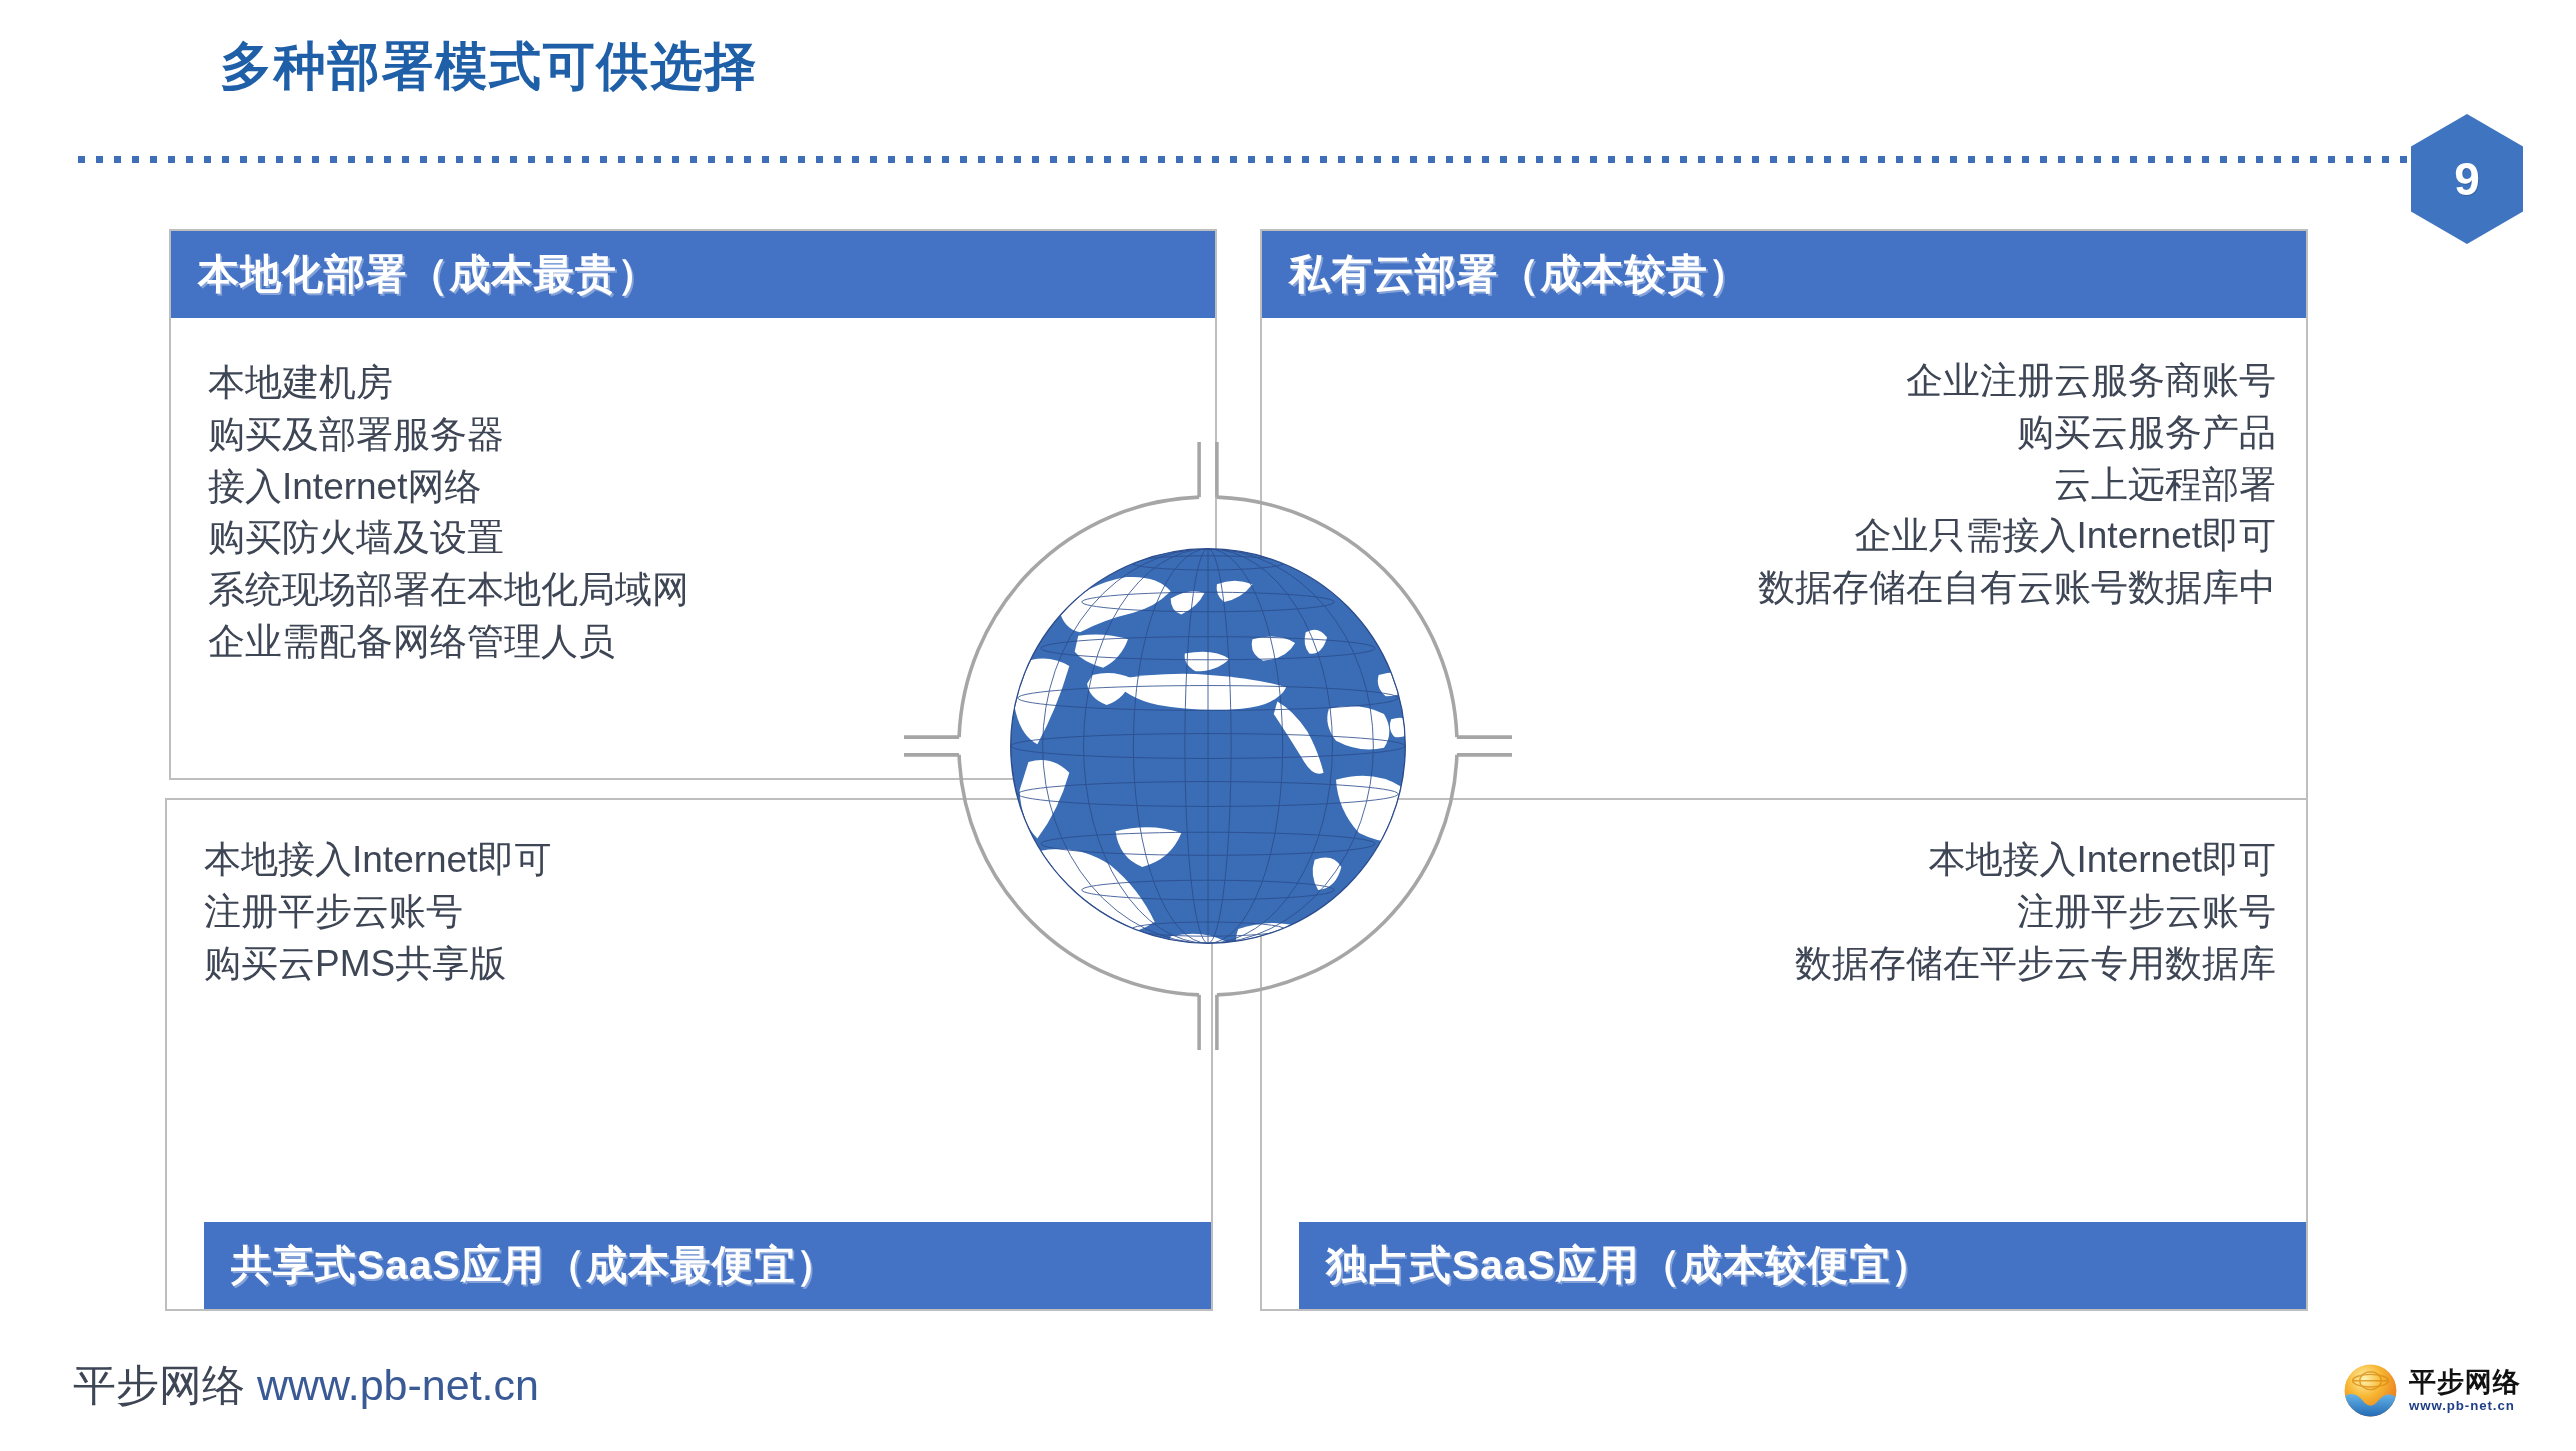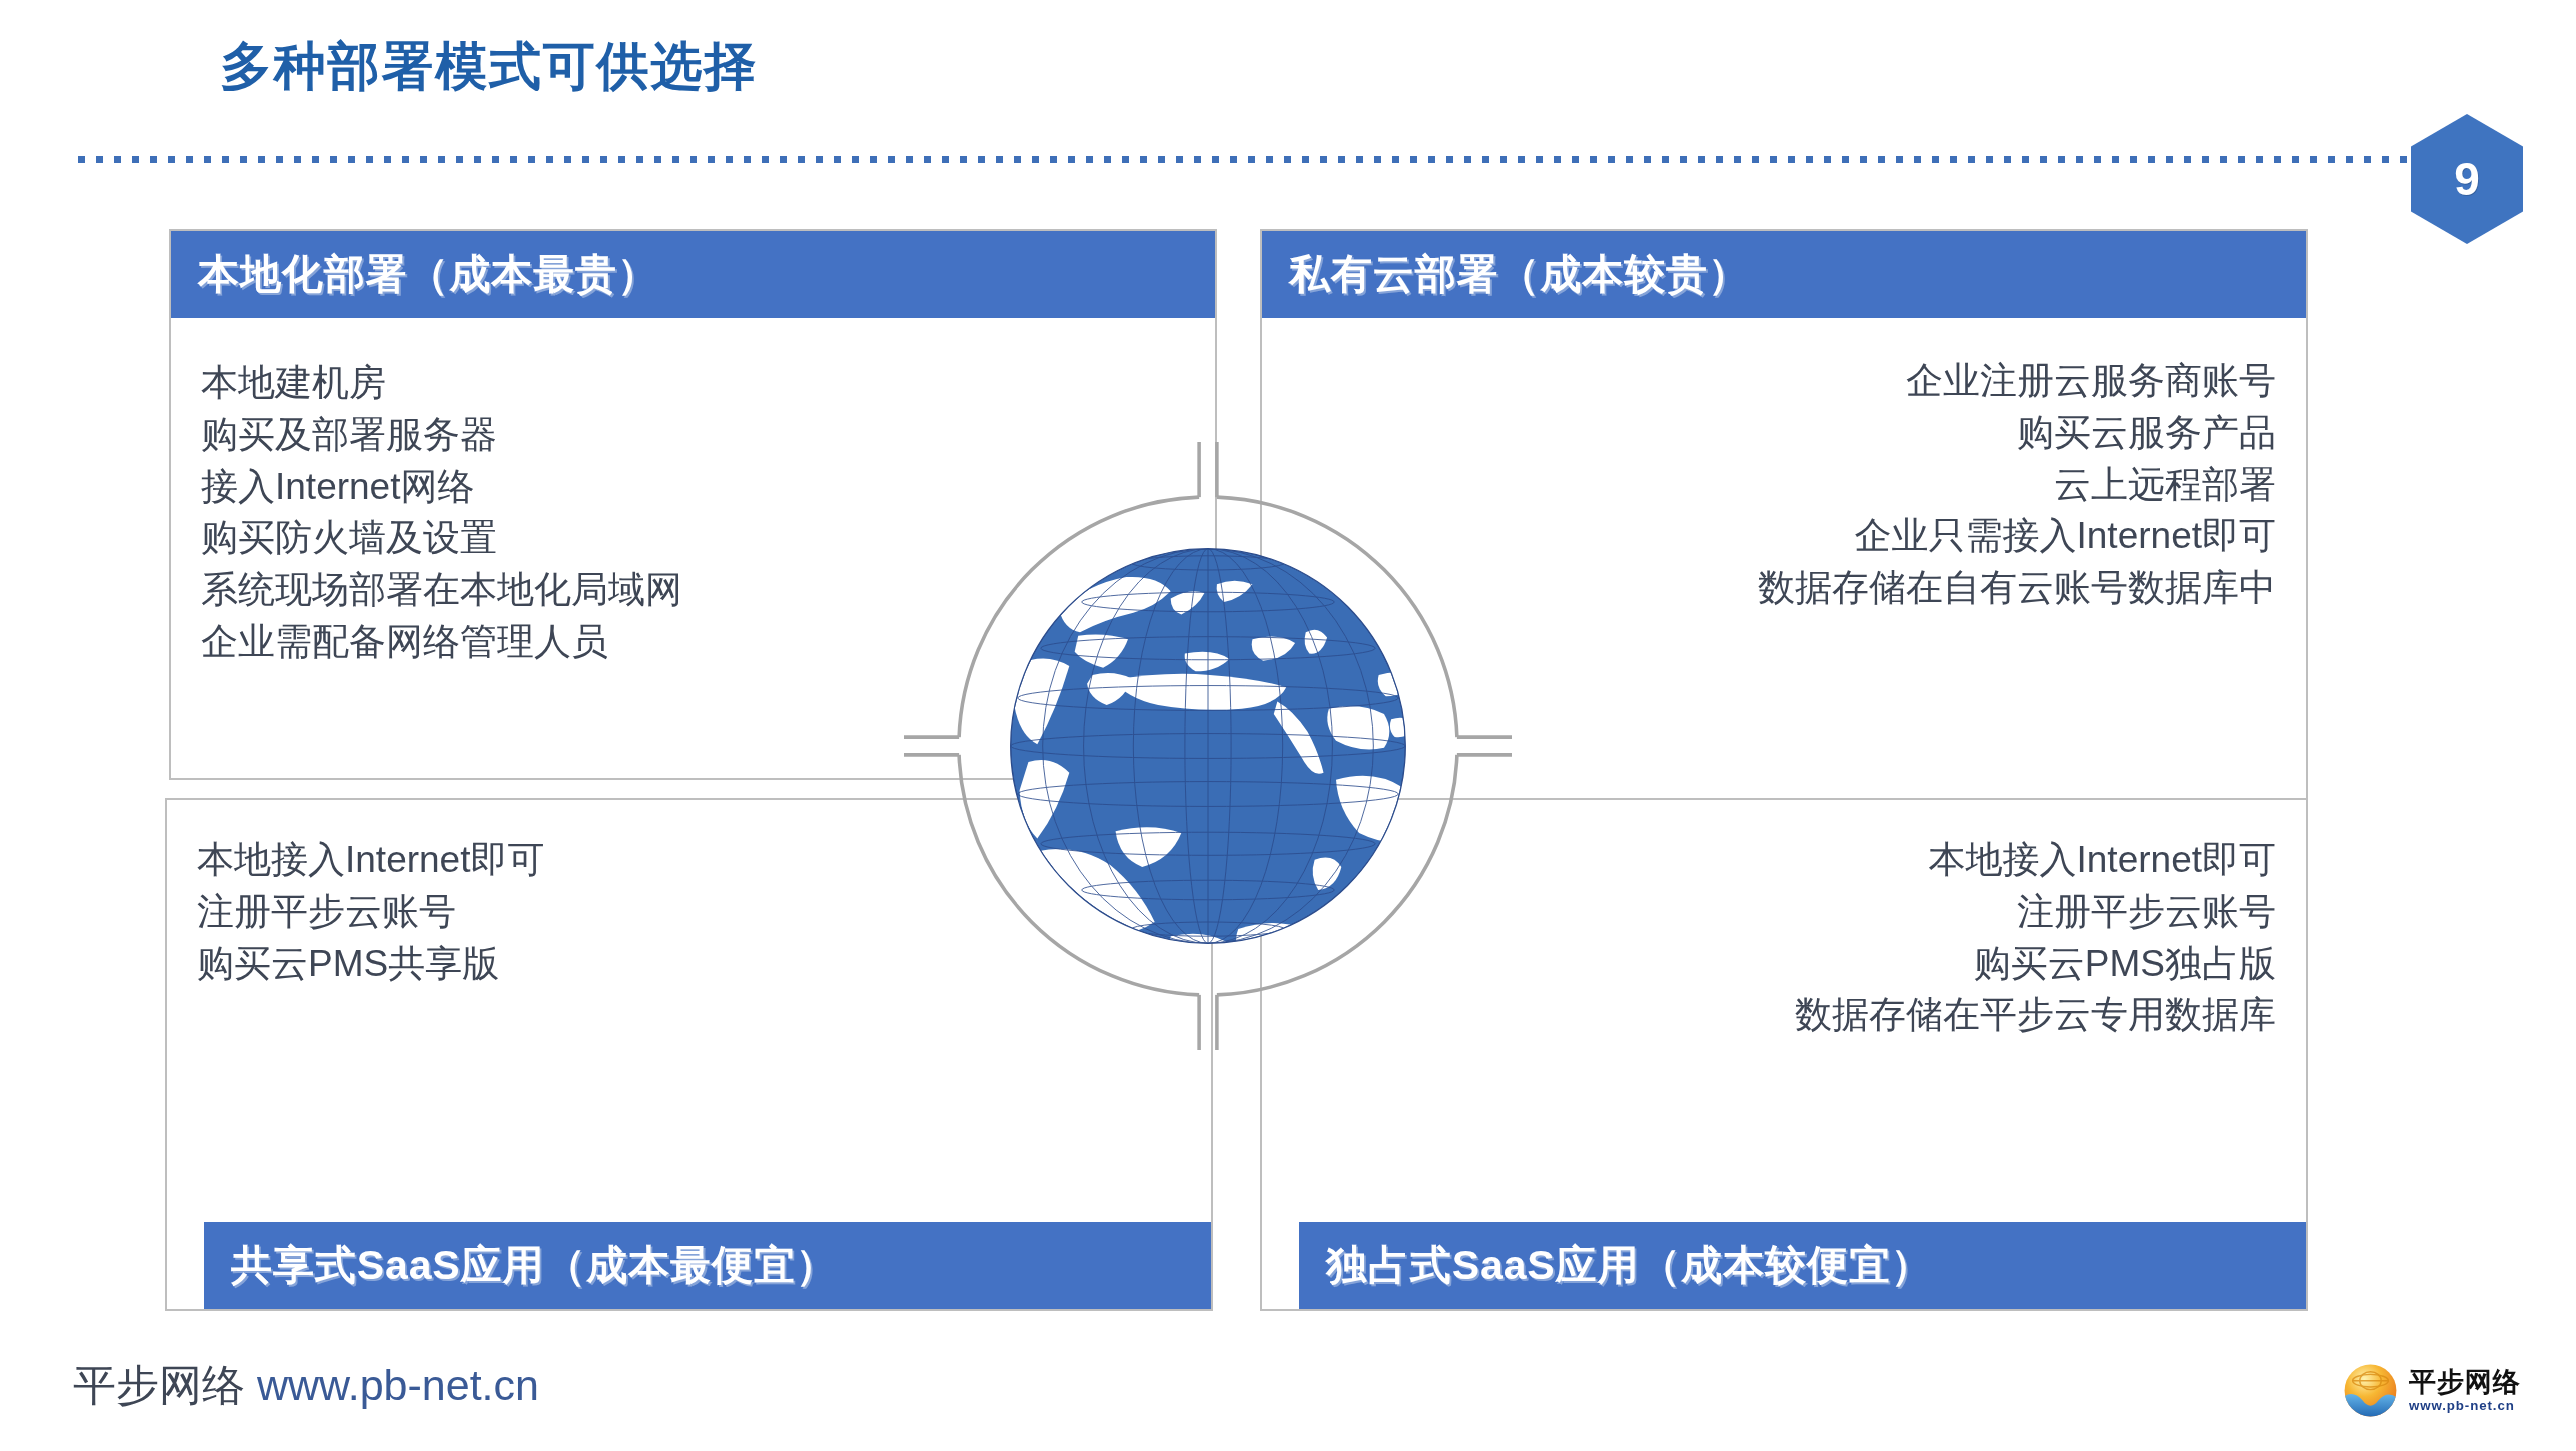--- a/index.html
+++ b/index.html
@@ -91,20 +91,21 @@
     padding: 0 27px;
     box-sizing: border-box;
     white-space: nowrap;
     text-shadow: 1.8px 1.8px 0 rgba(255,255,255,0.35);
   }
   .panel-header.bottom { position: absolute; left: 0; right: 0; bottom: 0; margin-left: 37px; }
 
   .panel-body {
     padding: 37px 30px 0 30px;
     box-sizing: border-box;
+    margin-left: 7px;
   }
   .panel-body.right { text-align: right; }
   .panel-body .line {
     font-size: 37px;
     color: #3E4655;
     line-height: 1.40;
     white-space: nowrap;
   }
 
   
@@ -205,21 +206,20 @@
       <div class="line">注册平步云账号</div>
       <div class="line">购买云PMS共享版</div>
     </div>
     <div class="panel-header bottom">共享式SaaS应用（成本最便宜）</div>
   </div>
 
   <div class="panel" id="panel-br">
     <div class="panel-body right">
       <div class="line">本地接入Internet即可</div>
       <div class="line">注册平步云账号</div>
-      <div class="line">购买云PMS独占版</div>
       <div class="line">数据存储在平步云专用数据库</div>
     </div>
     <div class="panel-header bottom">独占式SaaS应用（成本较便宜）</div>
   </div>
 
   <div id="globe-wrap">
     <svg width="608" height="608" viewBox="0 0 684 684" xmlns="http://www.w3.org/2000/svg">
       <defs>
         <clipPath id="sphereClip">
             <circle cx="342" cy="342" r="222"></circle>

